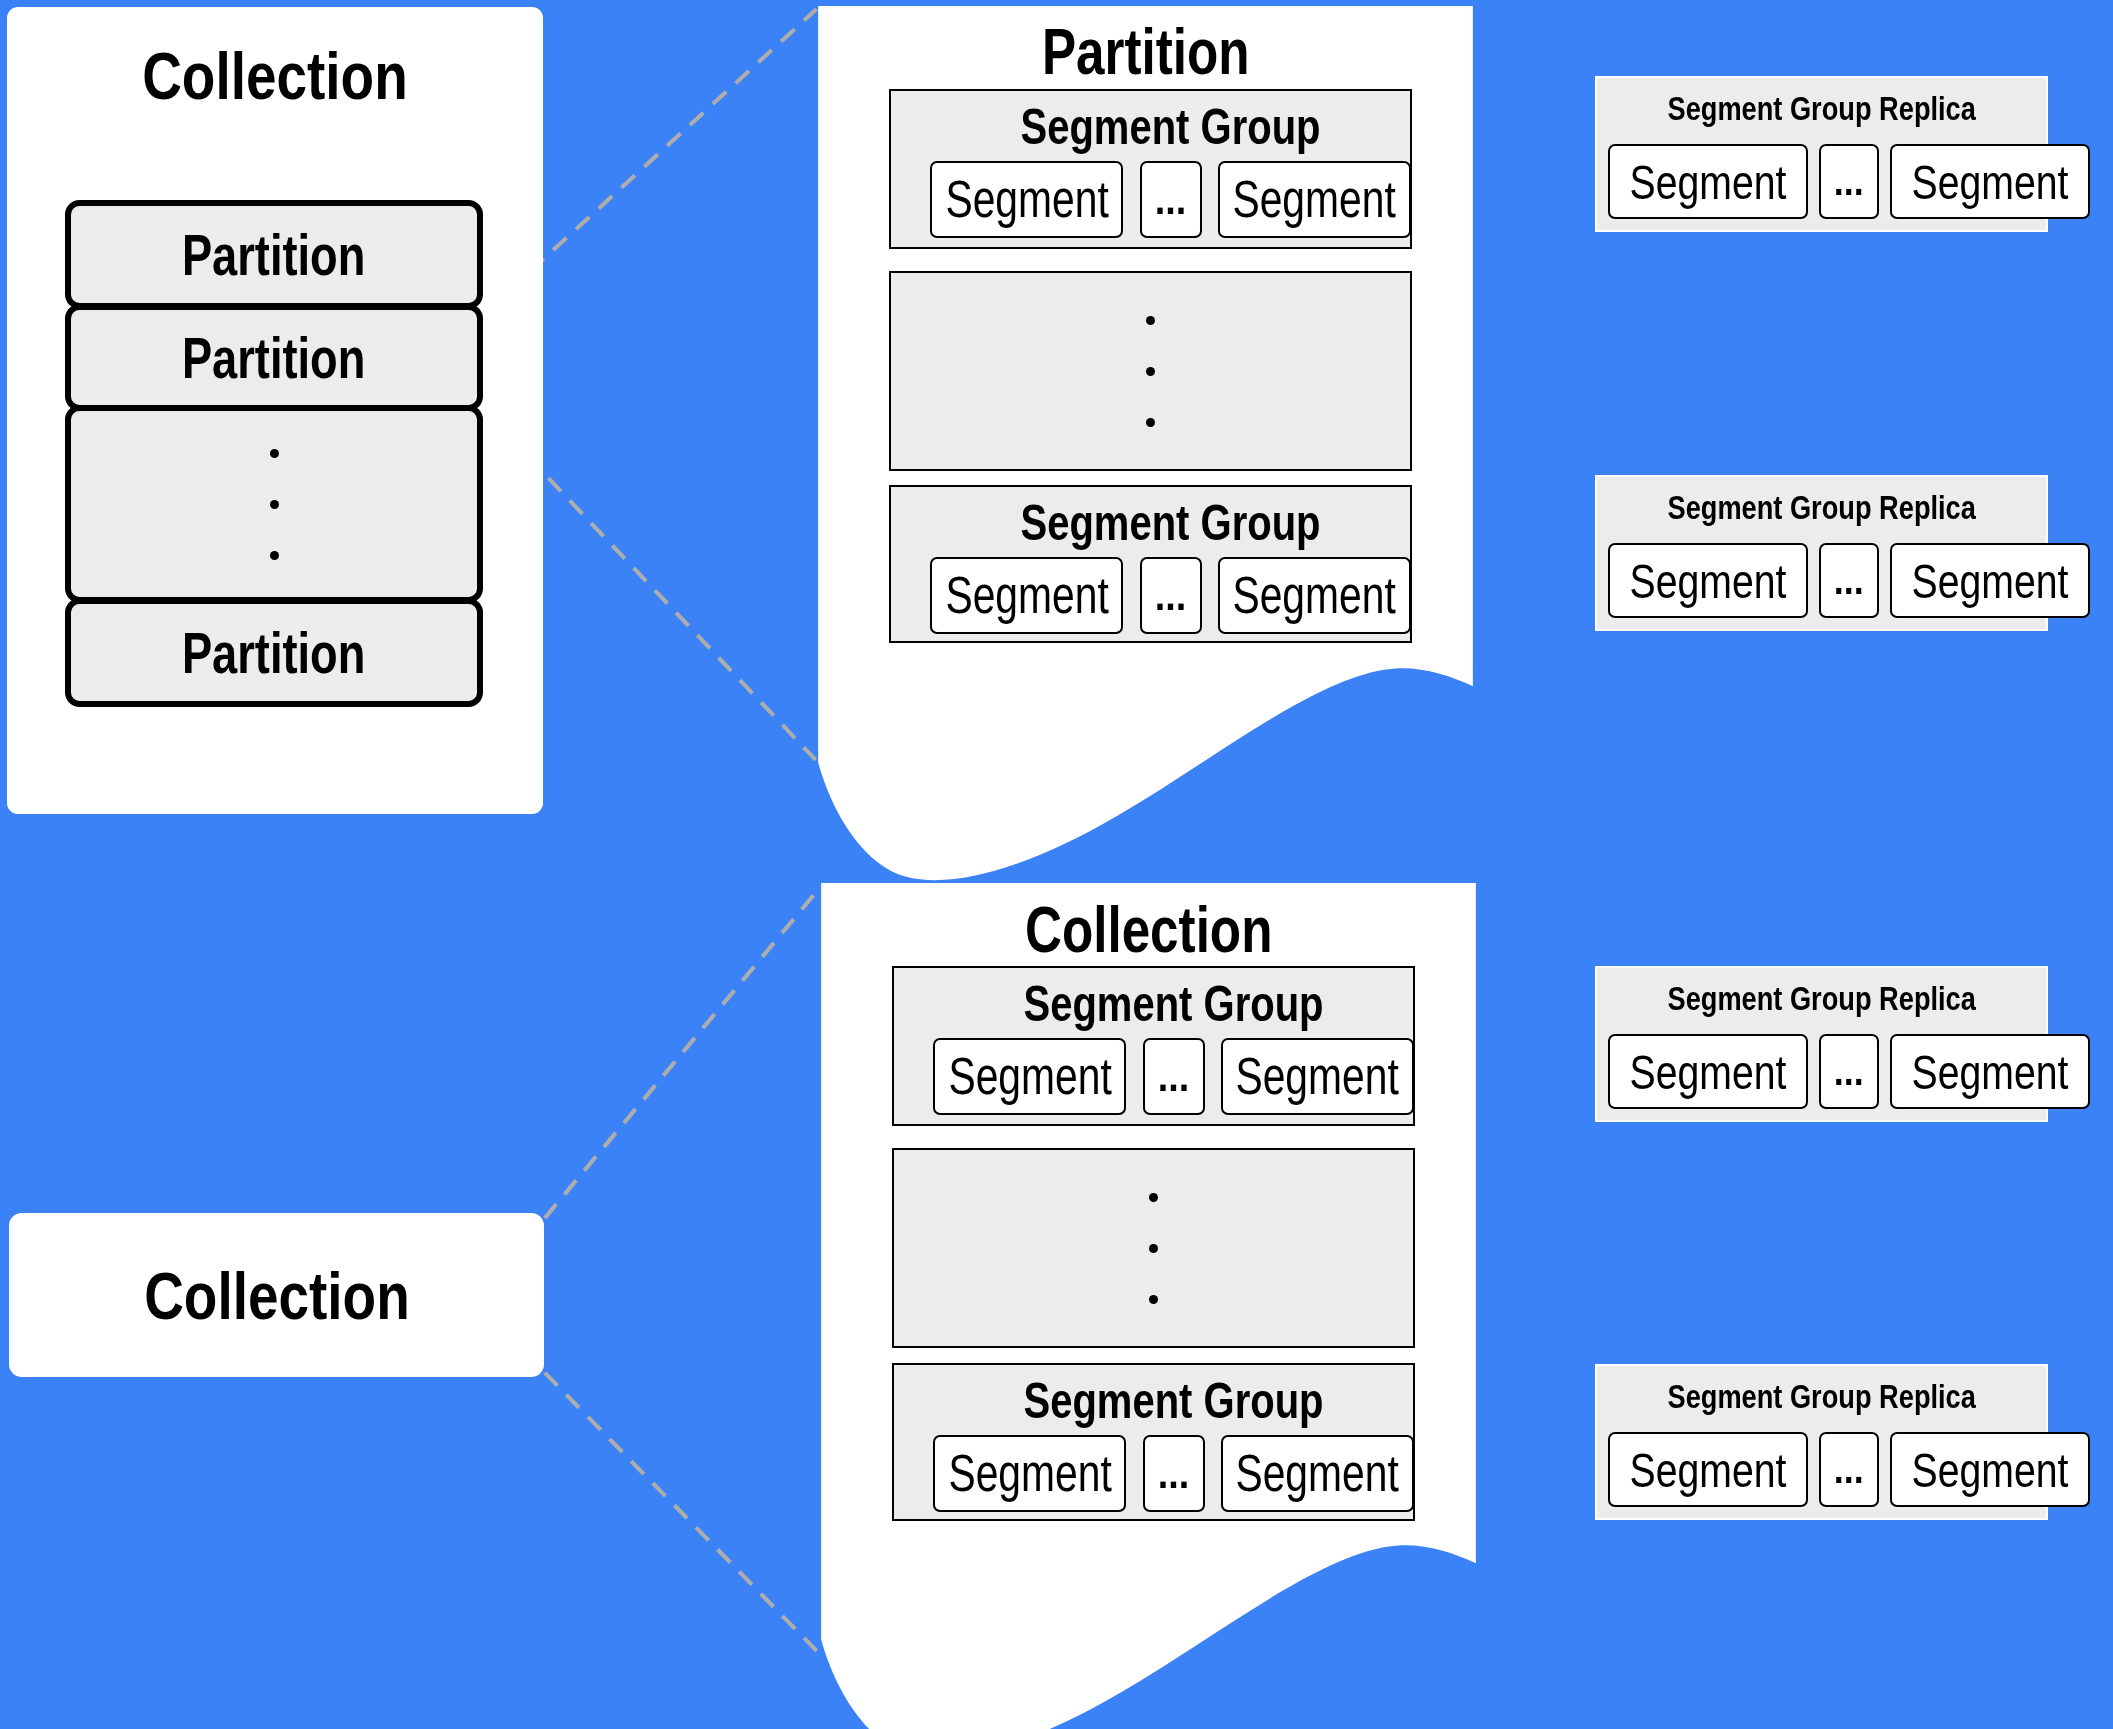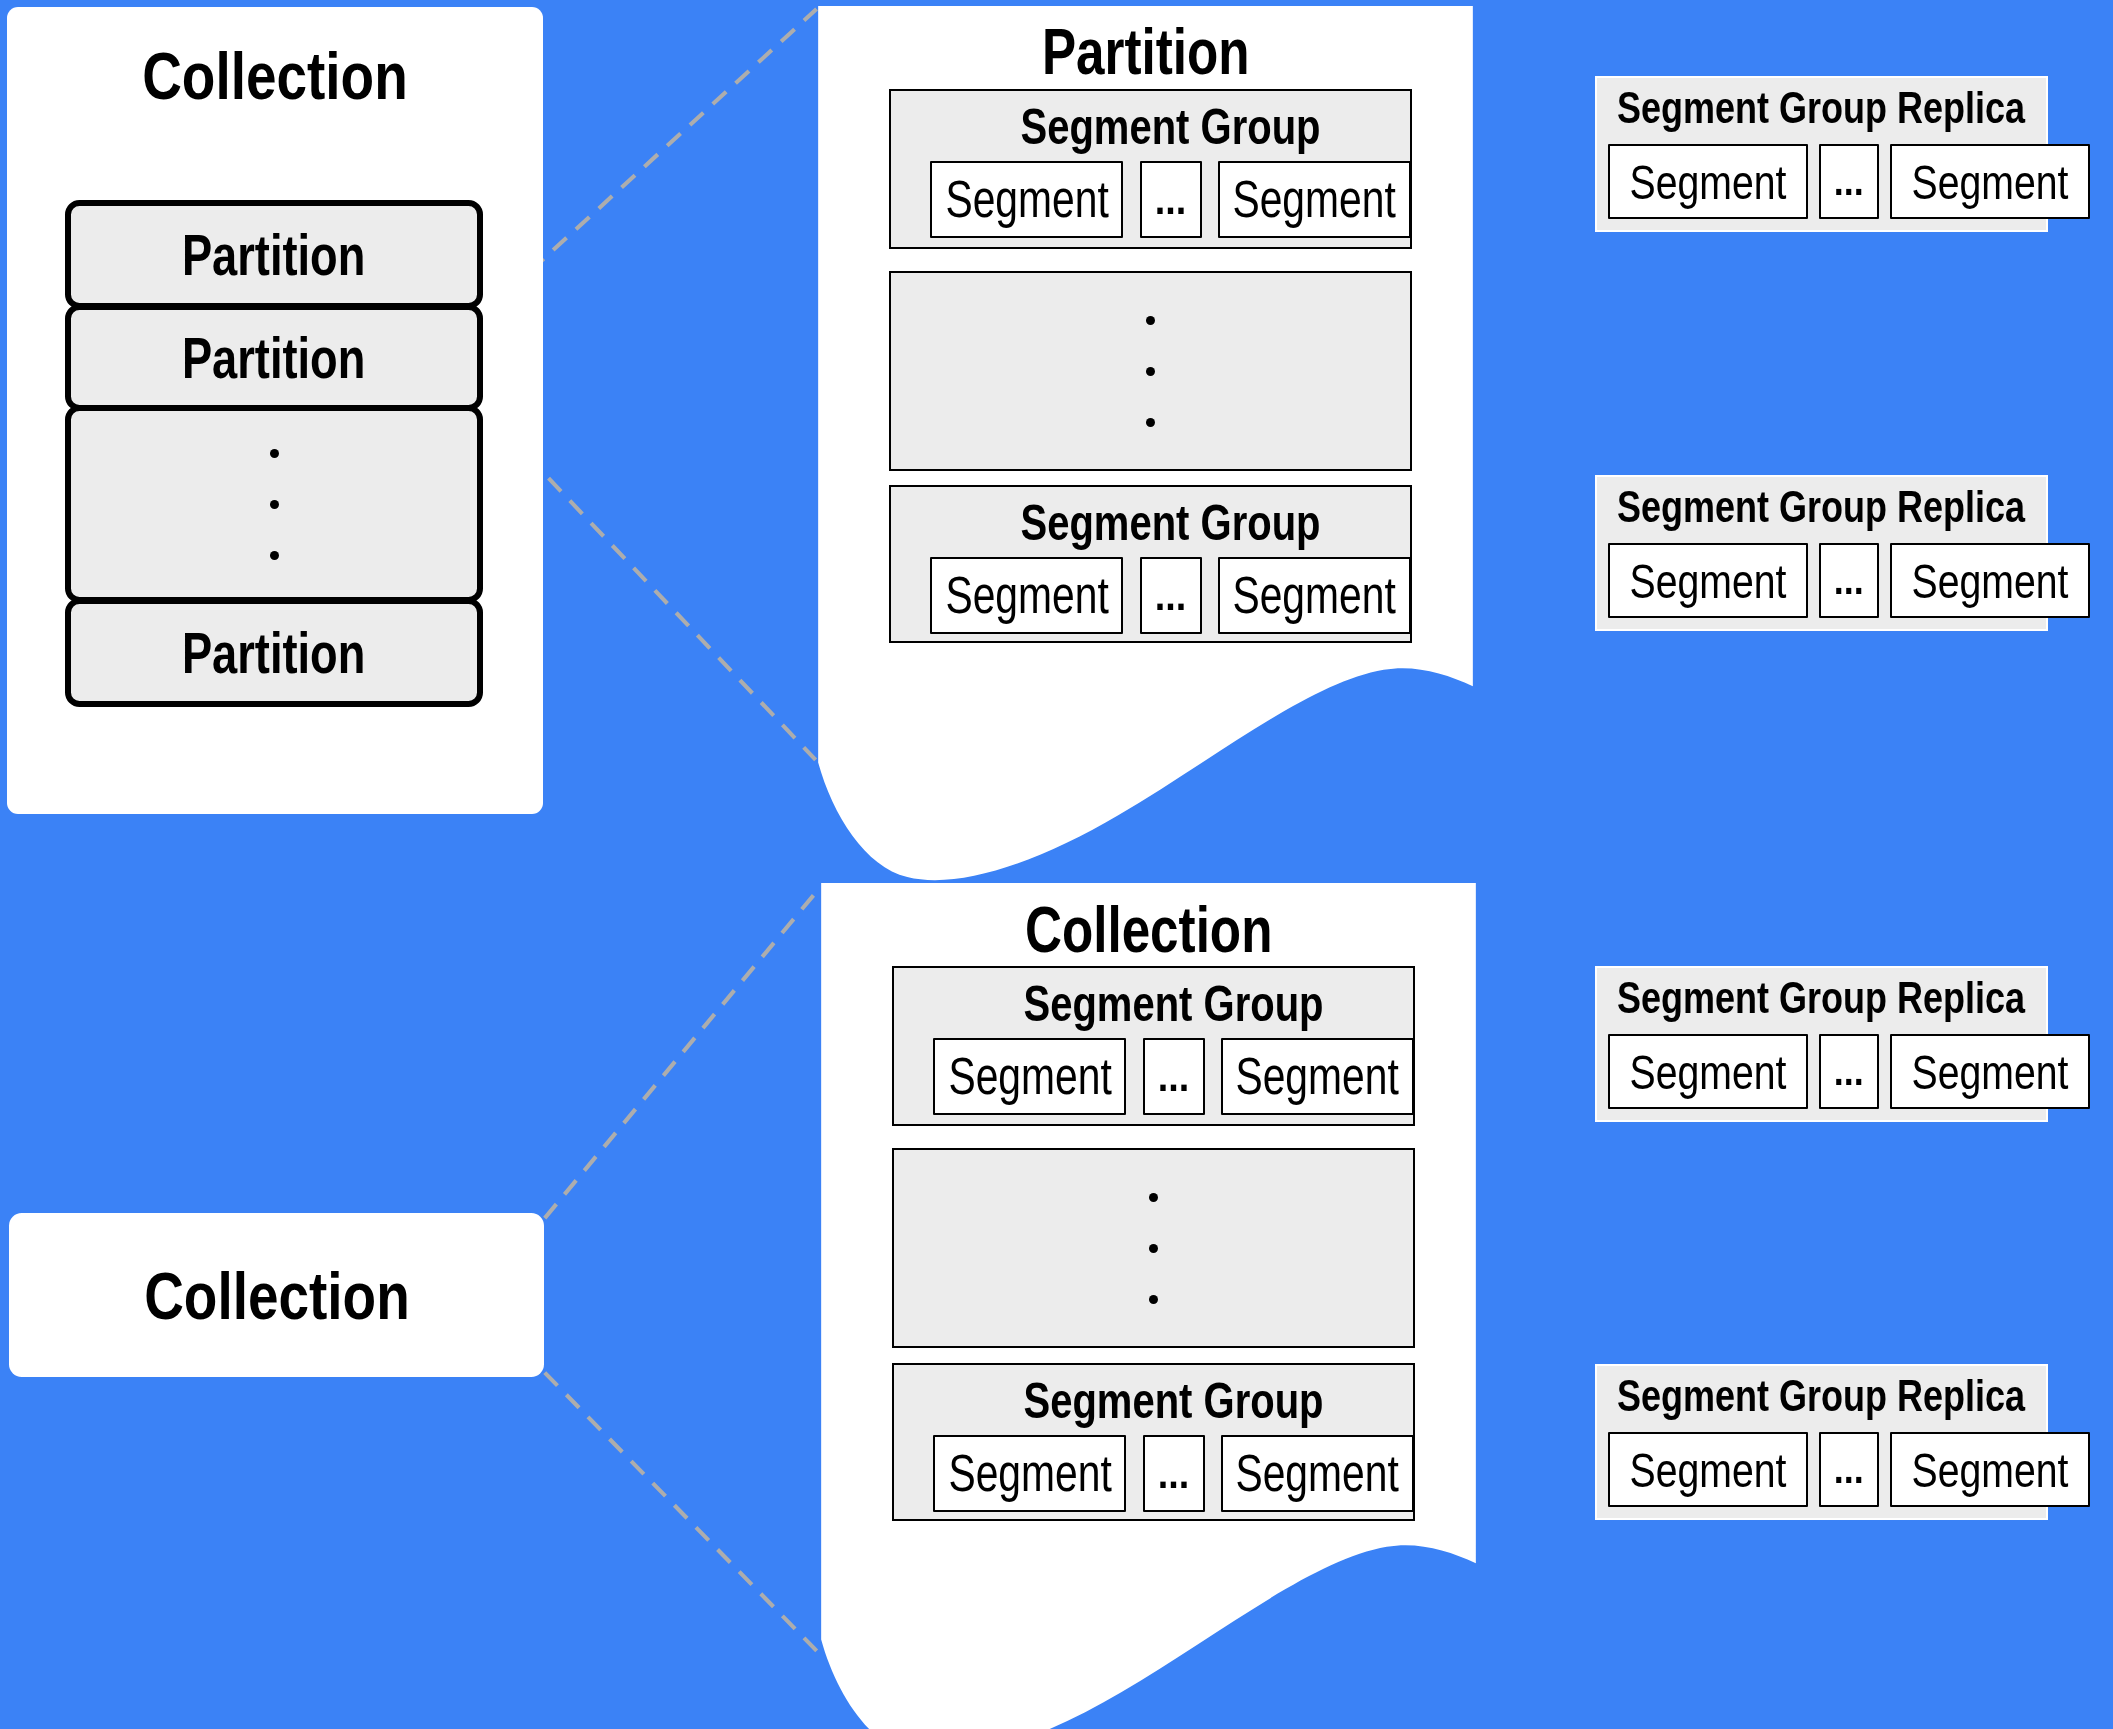--- a/index.html
+++ b/index.html
@@ -25,32 +25,32 @@
   .vdot{width:9px;height:9px;background:#000;border-radius:50%;}
   .graybox{background:#ececec;border:2.7px solid #000;}
   
   .sg{
     background:#ececec;border:2.7px solid #000;
     display:flex;flex-direction:column;align-items:center;padding-left:40px;
   }
   .sg-title{height:71px;display:flex;align-items:center;font-size:50px;font-weight:700;}
   .seg-row{display:flex;align-items:center;justify-content:center;gap:16.4px;height:75px;}
   .seg{
-    background:#fff;border:2.7px solid #000;border-radius:1px;height:73px;
+    background:#fff;border:2.7px solid #000;border-radius:7px;height:73px;
     display:flex;align-items:center;justify-content:center;
     font-size:51px;font-weight:400;
   }
   .seg.wseg{width:189px;}
   .seg.wdots{width:58px;font-weight:700;font-size:42px;}
   
   .rep{
     background:#ececec;border:2.7px solid #fff;
     display:flex;flex-direction:column;align-items:center;padding:0 11px 12.7px 11px;
   }
-  .rep-title{height:60px;display:flex;align-items:center;font-size:45px;font-weight:700;white-space:nowrap;}
+  .rep-title{height:60px;display:flex;align-items:center;font-size:34px;font-weight:700;white-space:nowrap;}
   .rep-row{width:100%;display:flex;align-items:center;gap:11px;height:71px;margin-top:auto;}
   .rep-row .seg{height:71px;font-size:49px;}
   .rep-row .rseg{flex:1;}
   .rep-row .rdots{width:56px;flex:none;font-weight:700;font-size:40px;}
   
   .sx78,.sx80,.sx82,.sx90{display:inline-block;white-space:nowrap;}
   .sx78{transform:scaleX(.78);}
   .sx80{transform:scaleX(.80);}
   .sx82{transform:scaleX(.82);}
   .sx90{transform:scaleX(.90);}

